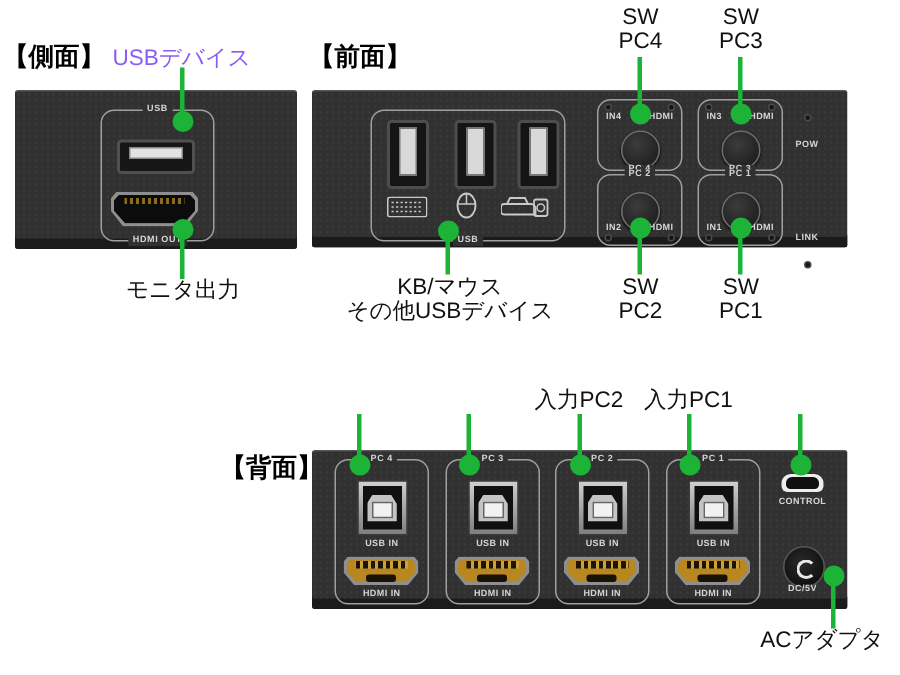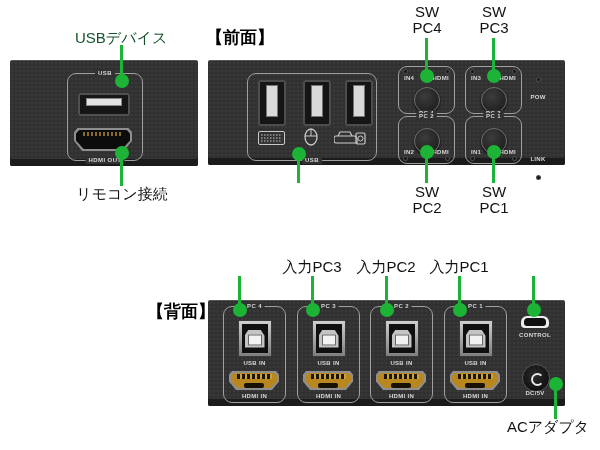--- a/index.html
+++ b/index.html
@@ -1,21 +1,21 @@
 <!DOCTYPE html>
 <html><head>
 <meta charset="utf-8">
 <style>
   html,body{margin:0;padding:0;background:#fff;}
   #stage{position:relative;width:600px;height:450px;background:#fff;overflow:hidden;
          font-family:"Liberation Sans","DejaVu Sans",sans-serif;color:#1a1a1a;}
   .abs{position:absolute;}
   
   .sec-title{font-size:17px;font-weight:bold;color:#000;white-space:nowrap;}
-  .jp{font-size:15px;color:#14532d;white-space:nowrap;}
+  .jp{font-size:15px;color:#8b5cf6;white-space:nowrap;}
   .ann{position:absolute;font-size:15px;color:#111;text-align:center;line-height:16px;}
   
   .dot{position:absolute;width:14px;height:14px;border-radius:50%;background:#1cb336;z-index:30;}
   .vline{position:absolute;width:3px;background:#1cb336;z-index:25;}
   
   .panel{position:absolute;background-color:#313131;
          background-image:radial-gradient(#3a3a3a 1px,transparent 1px);background-size:4px 4px;
          border-top:1px solid #555;box-shadow:inset 0 -7px 0 #1b1b1b;border-radius:2px;}
   .orect{position:absolute;border:1px solid #9f9f9f;border-radius:9px;}
   .tab{position:absolute;left:50%;transform:translateX(-50%);background:#313131;
@@ -60,41 +60,42 @@
   .microusb .hole{position:absolute;inset:2px 3px;background:#101010;border-radius:4px 4px 3px 3px;}
   .dcjack{position:absolute;width:26px;height:26px;border-radius:50%;background:radial-gradient(circle at 45% 40%,#2b2b2b,#111 70%);border:1px solid #565656;}
   .dcjack .pin{position:absolute;left:8px;top:8px;width:9px;height:9px;border:2px solid #e8e8e8;border-radius:50%;border-right-color:transparent;}
   .icon-svg{position:absolute;}
 </style>
 </head>
 <body>
 
 <div id="stage">
 
+  <div class="abs sec-title" style="left:2px;top:26px;">【側面】</div>
   <div class="abs jp" style="left:75px;top:29px;">USBデバイス</div>
   <div class="vline" style="left:120px;top:45px;height:32px;"></div>
 
   <div class="panel" style="left:10px;top:60px;width:188px;height:105px;">
     <div class="orect" style="left:57px;top:12px;width:74px;height:86px;">
       <div class="tab" style="top:-4px;">USB</div>
       <div class="usba-h" style="left:10px;top:19px;width:48px;height:19px;">
         <div class="tongue"></div>
       </div>
       <div class="hdmi" style="left:6px;top:54px;width:58px;height:23px;">
         <div class="shell"></div>
         <div class="inner"></div>
         <div class="pins"></div>
       </div>
       <div class="tab" style="bottom:-4px;">HDMI OUT</div>
     </div>
   </div>
   <div class="dot" style="left:115px;top:74px;"></div>
   <div class="dot" style="left:115px;top:146px;"></div>
   <div class="vline" style="left:120px;top:158px;height:28px;"></div>
-  <div class="ann" style="left:42px;top:186px;width:160px;">リモコン接続</div>
+  <div class="ann" style="left:42px;top:186px;width:160px;">モニタ出力</div>
 
   <div class="abs sec-title" style="left:206px;top:26px;">【前面】</div>
 
   <div class="ann" style="left:397px;top:4px;width:60px;">
     <span>SW</span><br>
     <span>PC4</span>
   </div>
   <div class="ann" style="left:464px;top:4px;width:60px;">
     <span>SW</span><br>
     <span>PC3</span>
@@ -208,22 +209,25 @@
   <div class="vline" style="left:297px;top:160px;height:23px;"></div>
 
   <div class="ann" style="left:397px;top:184px;width:60px;">
     <span>SW</span><br>
     <span>PC2</span>
   </div>
   <div class="ann" style="left:464px;top:184px;width:60px;">
     <span>SW</span><br>
     <span>PC1</span>
   </div>
-
-  <div class="ann" style="left:277px;top:259px;width:70px;">入力PC3</div>
+  <div class="ann" style="left:210px;top:184px;width:180px;">
+    <span>KB/マウス</span><br>
+    <span>その他USBデバイス</span>
+  </div>
+
   <div class="ann" style="left:351px;top:259px;width:70px;">入力PC2</div>
   <div class="ann" style="left:424px;top:259px;width:70px;">入力PC1</div>
 
   <div class="vline" style="left:238px;top:276px;height:30px;"></div>
   <div class="vline" style="left:311px;top:276px;height:30px;"></div>
   <div class="vline" style="left:385px;top:276px;height:30px;"></div>
   <div class="vline" style="left:458px;top:276px;height:30px;"></div>
   <div class="vline" style="left:532px;top:276px;height:30px;"></div>
 
   <div class="abs sec-title" style="left:123px;top:300px;margin-left:24px;">【背面】</div>

